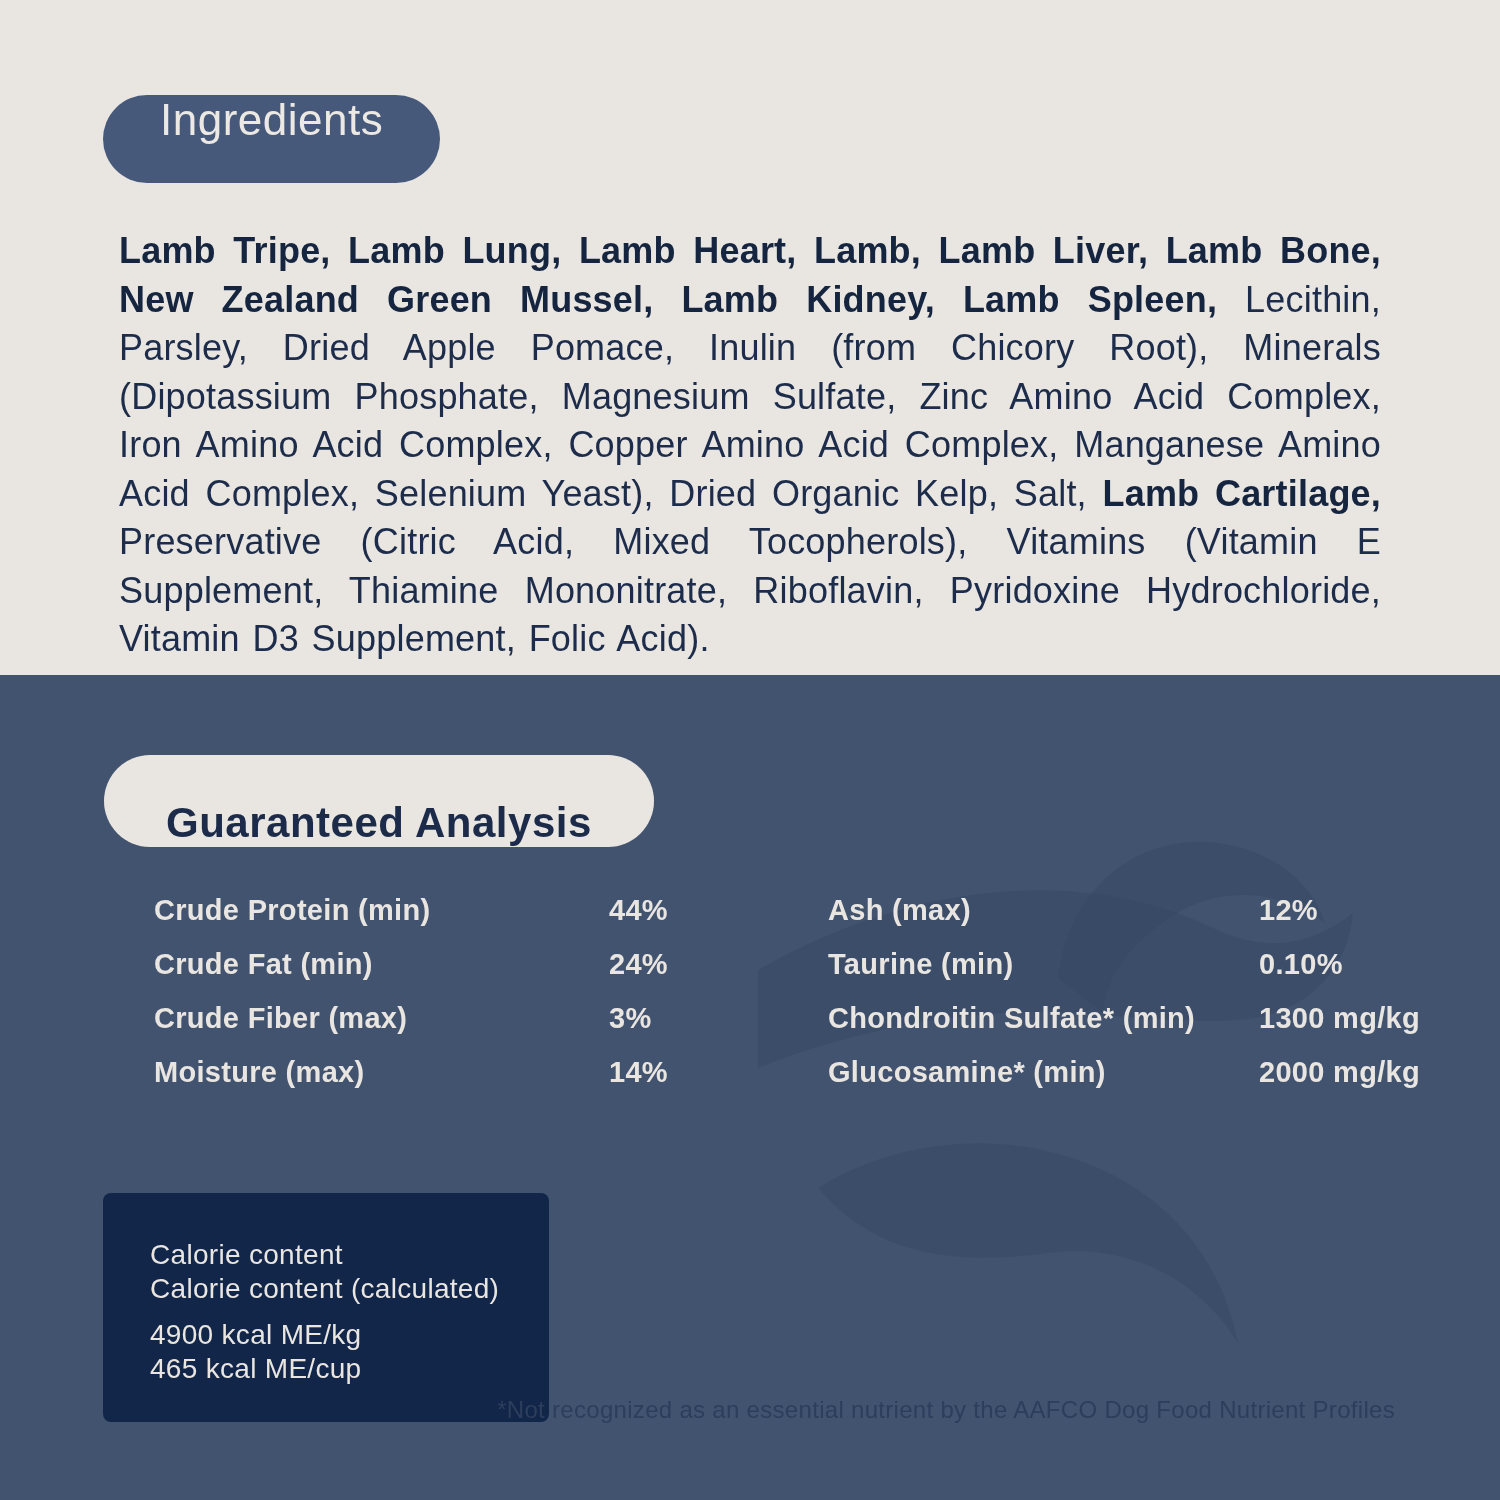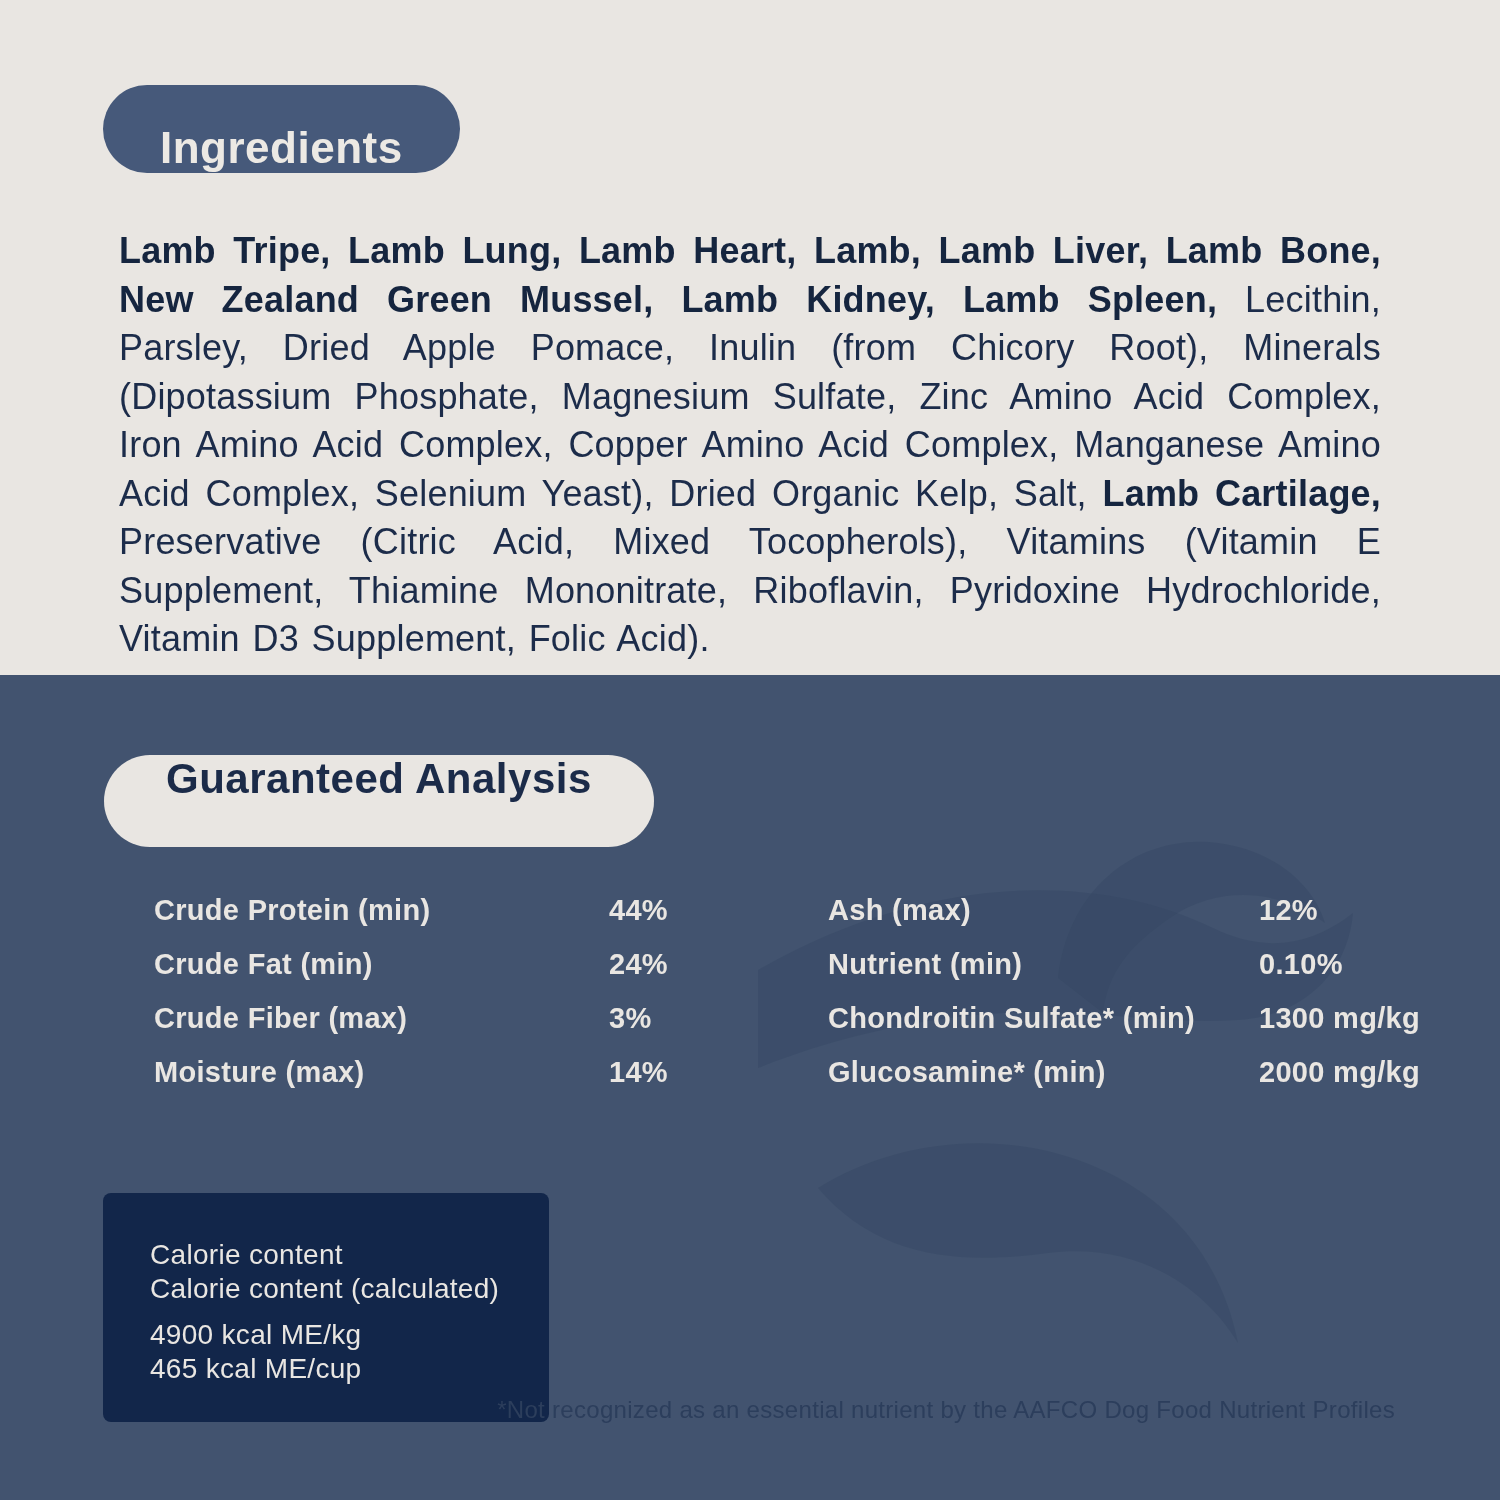--- a/index.html
+++ b/index.html
@@ -2,40 +2,40 @@
 <html><head>
 <meta charset="utf-8">
 <style>
   html,body{margin:0;padding:0;background:#ffffff;}
   .canvas{
     position:relative;width:1500px;height:1500px;overflow:hidden;
     background:#e9e6e2;font-family:"Liberation Sans",sans-serif;
   }
   
   .pill-ingredients{
-    position:absolute;left:103px;top:85px;height:88px;
-    display:flex;align-items:flex-end;padding:0 57px;
+    position:absolute;left:103px;top:95px;height:88px;
+    display:flex;align-items:flex-start;padding:0 57px;
     background:#46597a;border-radius:44px;
-    color:#ece9e4;font-size:44px;font-weight:700;letter-spacing:.5px;
+    color:#ece9e4;font-size:44px;font-weight:400;letter-spacing:.5px;
   }
   .ingredients-text{
     position:absolute;left:118px;top:226px;width:1262px;margin:1px;
     font-size:36px;line-height:48.5px;color:#1c2c4a;
     text-align:justify;letter-spacing:.2px;word-spacing:2.5px;
   }
   .ingredients-text strong{font-weight:700;color:#15253f;}
   
   .bottom{
     position:absolute;left:0;top:675px;width:1500px;height:825px;
     background:#42536f;
   }
   .watermark{position:absolute;left:758px;top:83px;width:682px;height:640px;}
   .pill-ga{
     position:absolute;left:104px;top:80px;height:92px;
-    display:flex;align-items:flex-start;padding:0 62px;
+    display:flex;align-items:flex-end;padding:0 62px;
     background:#e9e6e2;border-radius:46px;
     color:#1b2b49;font-size:42px;font-weight:700;letter-spacing:.5px;
   }
   .ga-grid{
     position:absolute;left:118px;top:218px;
     display:grid;grid-template-columns:455px 219px 431px 177px;
     grid-auto-rows:54px;
     color:#e9e6e2;font-size:29px;font-weight:700;line-height:34px;letter-spacing:.3px;margin-left:36px;
   }
   .ga-grid div{white-space:nowrap;}
@@ -76,21 +76,21 @@
     </div>
 
     <div class="ga-grid">
       <div>Crude Protein (min)</div>
       <div>44%</div>
       <div>Ash (max)</div>
       <div>12%</div>
 
       <div>Crude Fat (min)</div>
       <div>24%</div>
-      <div>Nutrient (min)</div>
+      <div>Taurine (min)</div>
       <div>0.10%</div>
 
       <div>Crude Fiber (max)</div>
       <div>3%</div>
       <div>Chondroitin Sulfate* (min)</div>
       <div>1300 mg/kg</div>
 
       <div>Moisture (max)</div>
       <div>14%</div>
       <div>Glucosamine* (min)</div>

